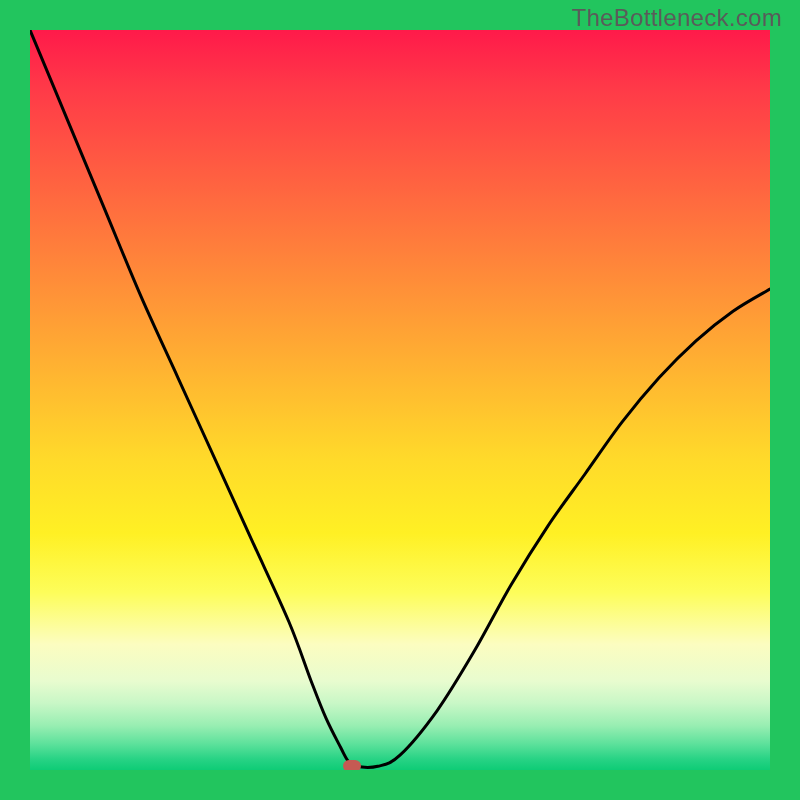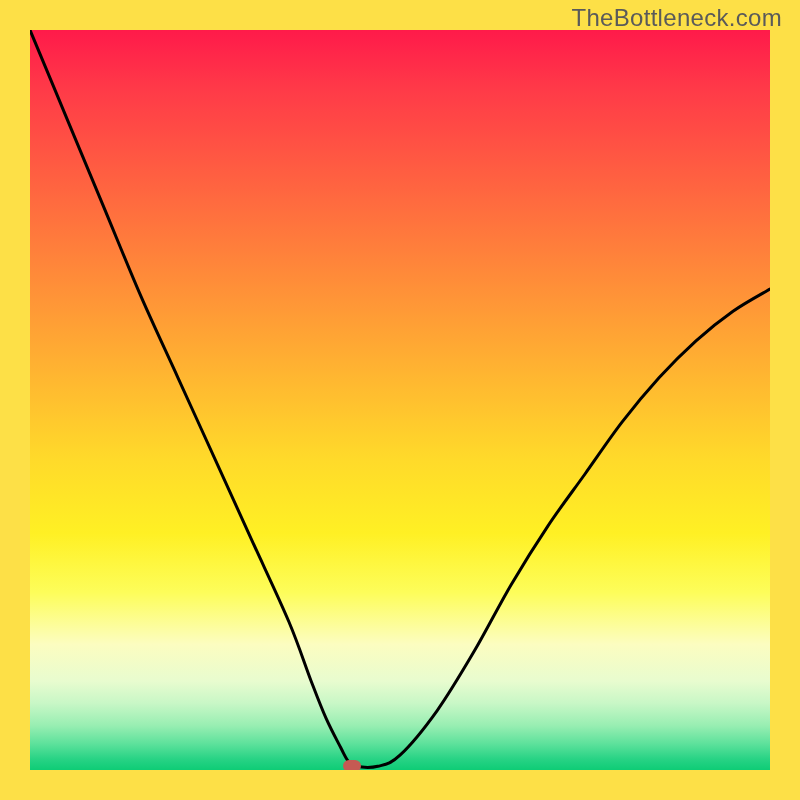--- a/index.html
+++ b/index.html
@@ -1,20 +1,20 @@
 <!DOCTYPE html>
 <html><head>
 <meta charset="utf-8">
 <style>
   * { margin: 0; padding: 0; box-sizing: border-box; }
   html, body { width: 800px; height: 800px; overflow: hidden; background: #000; }
   .container {
     width: 800px;
     height: 800px;
-    background: #fde047;
+    background: #22c55e;
     position: relative;
   }
   .watermark {
     position: absolute;
     top: 4px;
     right: 18px;
     font-family: Arial, Helvetica, sans-serif;
     font-size: 24px;
     font-weight: 500;
     color: #5a5a5a;

